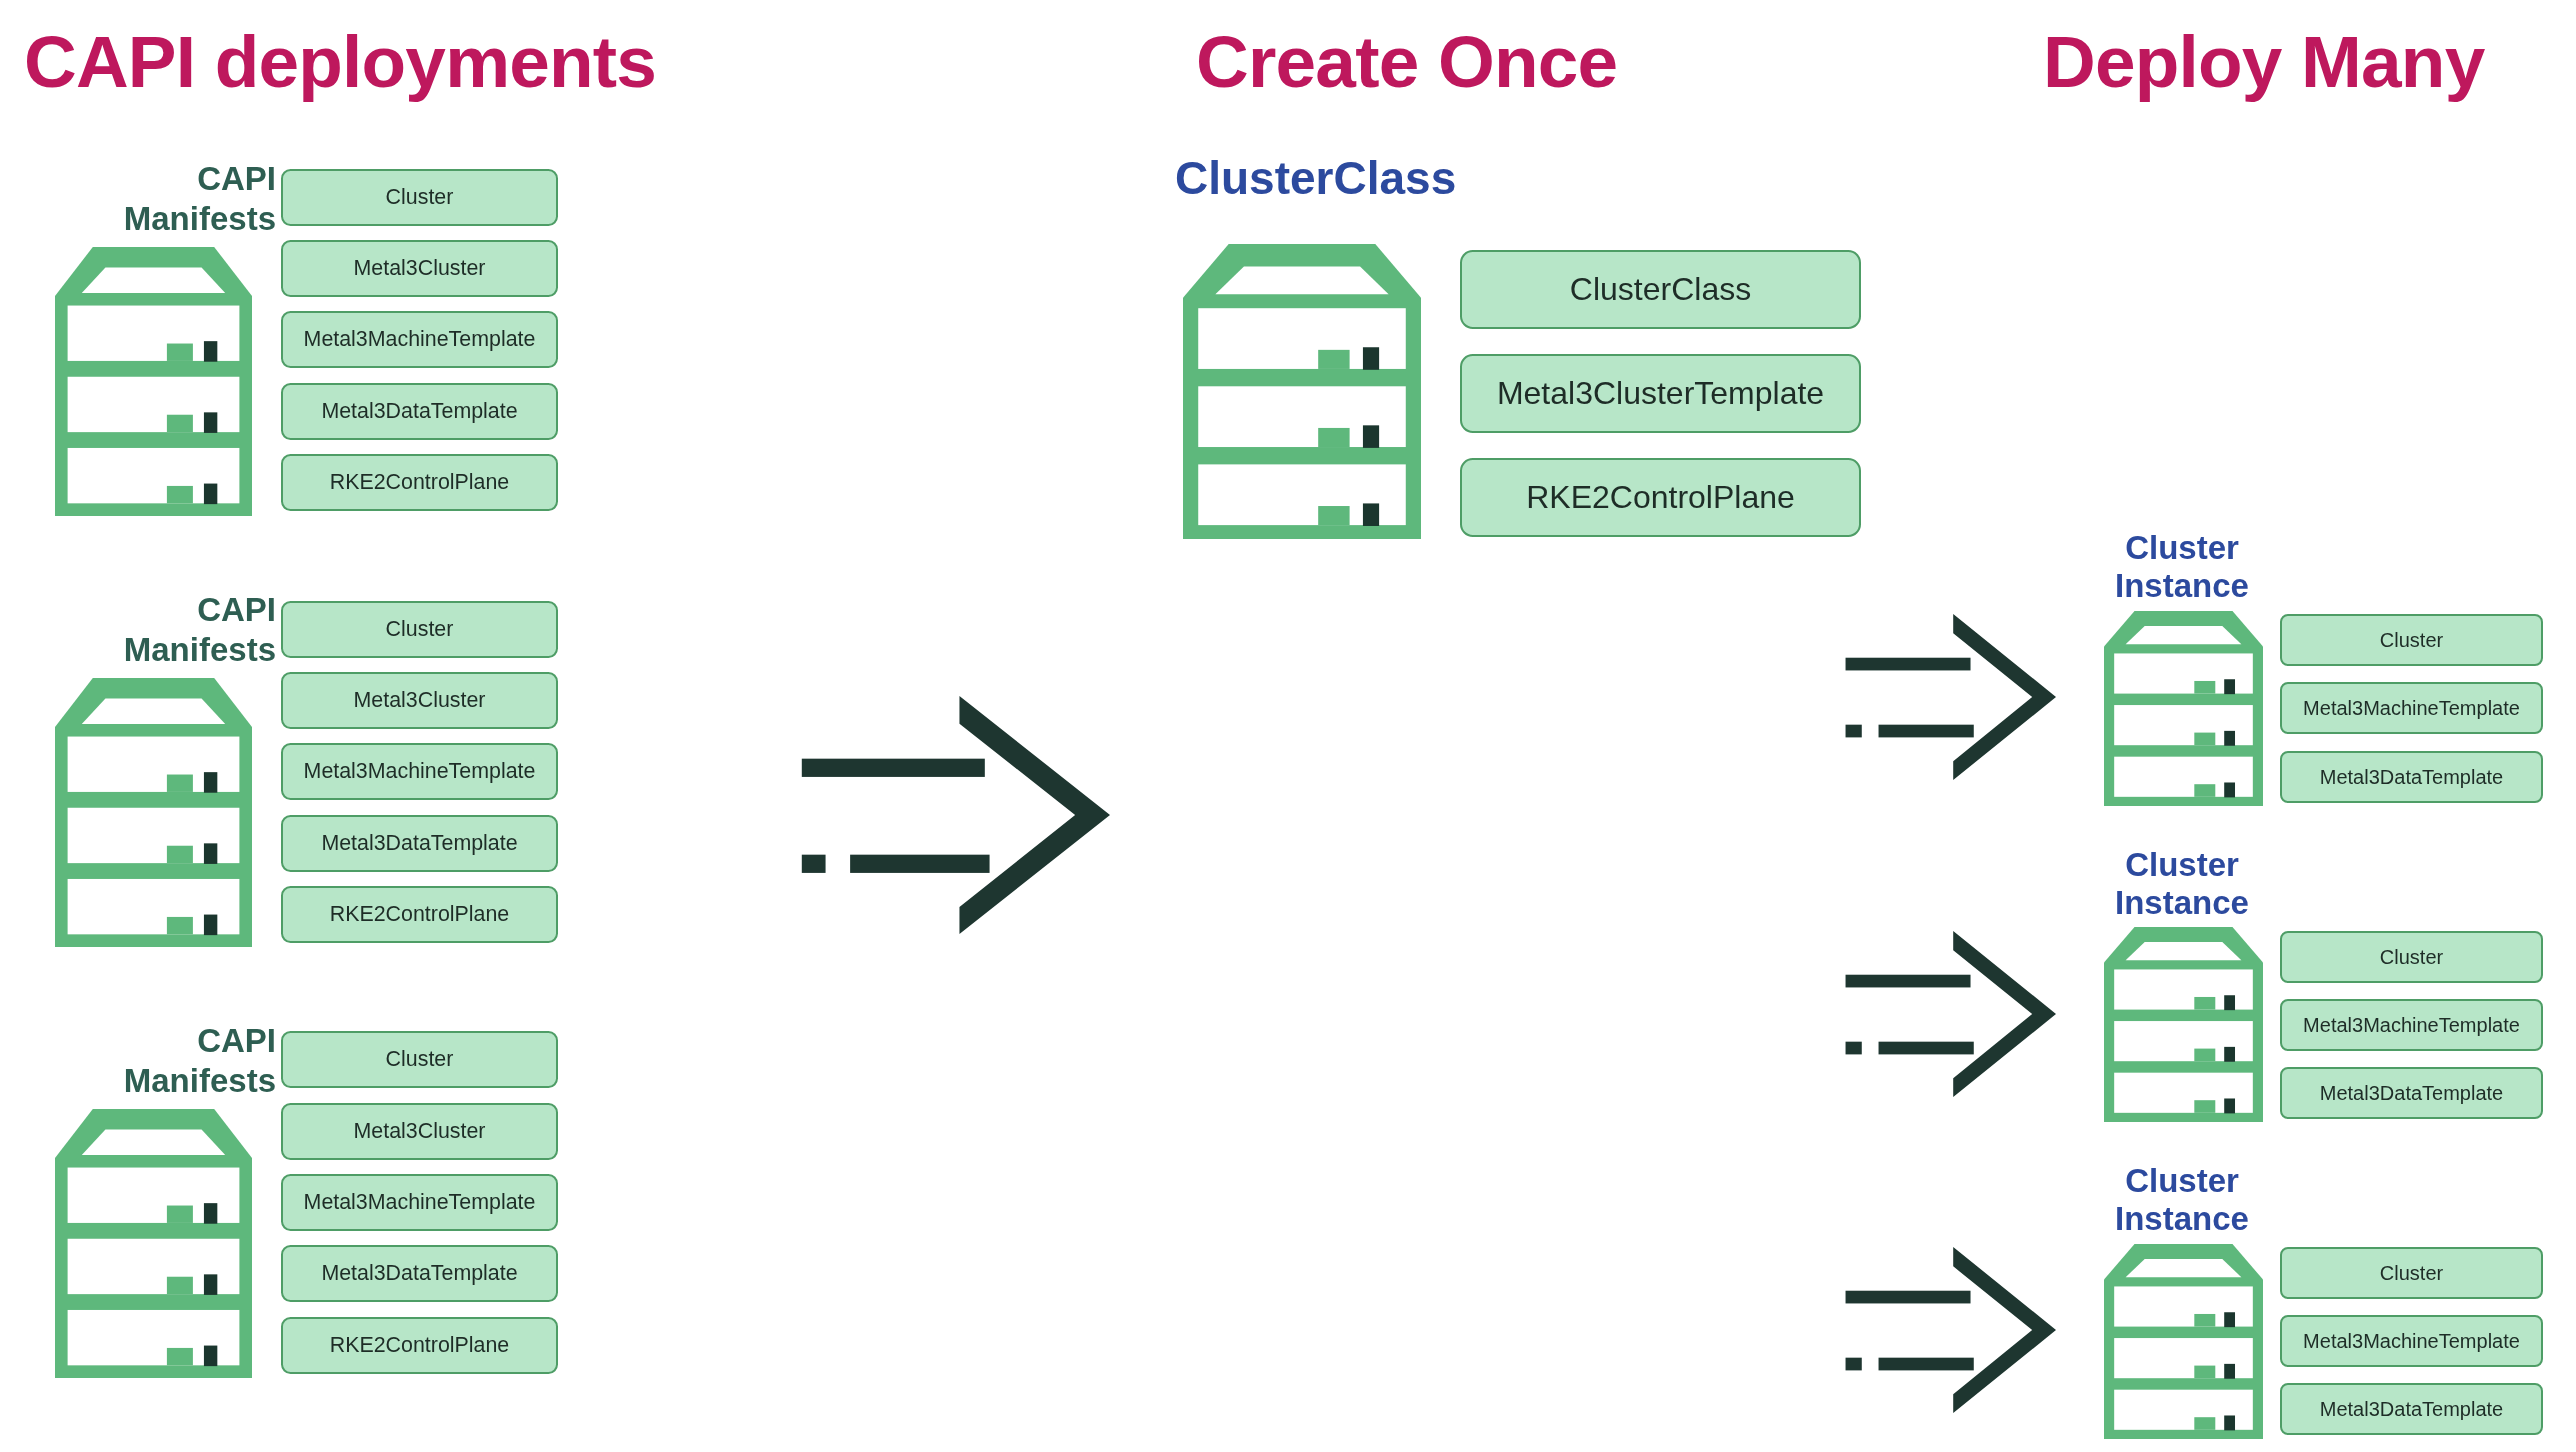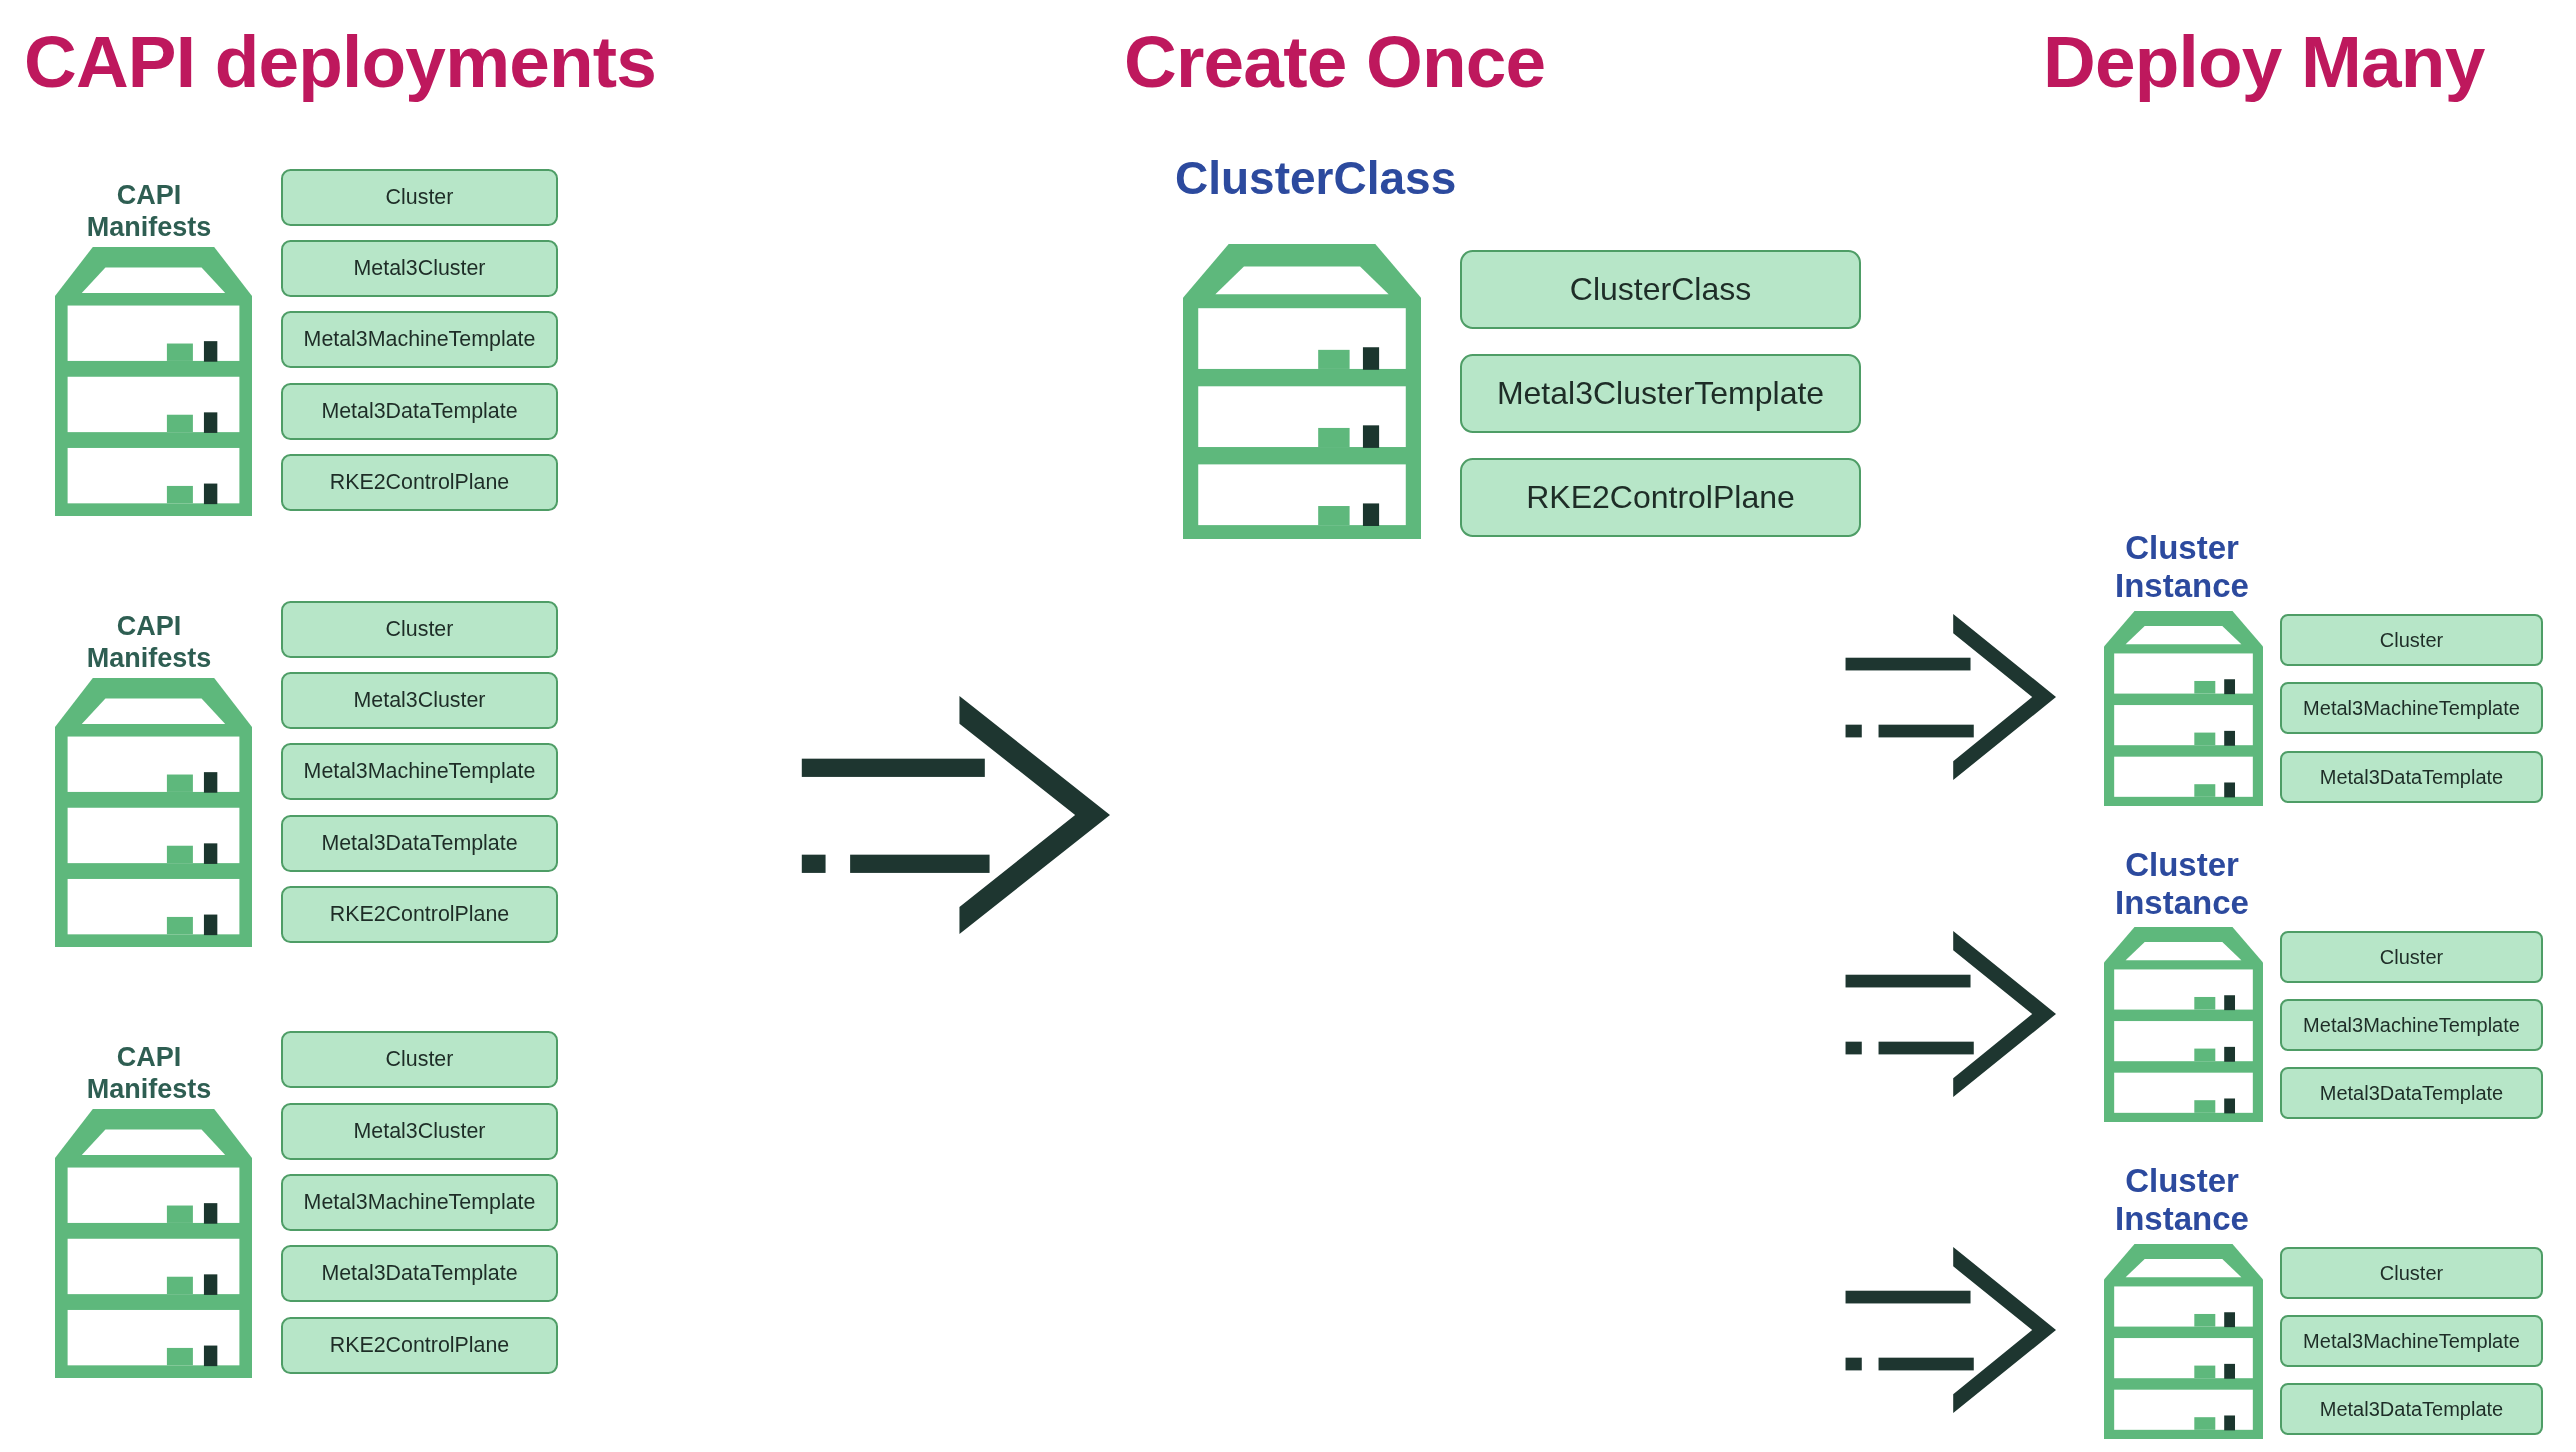--- a/index.html
+++ b/index.html
@@ -5,22 +5,22 @@
   html,body{margin:0;padding:0;background:#ffffff;}
   body{width:2576px;height:1452px;font-family:"Liberation Sans",sans-serif;}
   #canvas{position:relative;width:2576px;height:1452px;background:#ffffff;overflow:hidden;}
 
   .title{
     position:absolute;
     font-size:73px;font-weight:700;line-height:1.1;
     color:#be185d;letter-spacing:-0.8px;white-space:nowrap;
   }
   .group-label{
-    position:absolute;width:254px;text-align:center;
-    font-size:27px;font-weight:700;line-height:1.2;color:#2E5E52;margin-top:20px;
+    position:absolute;width:254px;text-align:right;
+    font-size:33px;font-weight:700;line-height:1.2;color:#2E5E52;
   }
   .cc-heading{
     position:absolute;font-size:46px;font-weight:700;color:#2C4A9E;white-space:nowrap;
   }
   .instance-label{
     position:absolute;width:238px;text-align:center;
     font-size:33px;font-weight:700;line-height:1.15;color:#2C4A9E;
   }
   .rbox{
     position:absolute;box-sizing:border-box;
@@ -62,21 +62,21 @@
         <rect x="62" y="200" width="176" height="23"></rect>
         <path d="M200 0 L390 150 L200 300 L200 266 L346 150 L200 35 Z"></path>
       </g>
     </symbol>
   </defs>
 </svg>
 
 <div id="canvas">
 
   <div class="title" style="left:24px;top:22px;">CAPI deployments</div>
-  <div class="title" style="left:1124px;top:22px;">Create Once</div>
+  <div class="title" style="left:1196px;top:22px;">Create Once</div>
   <div class="title" style="left:2043px;top:22px;">Deploy Many</div>
 
   <div class="group-label" style="left:22px;top:159px;">
     <span style="display:block">CAPI</span>
     <span style="display:block">Manifests</span>
   </div>
   <svg class="icon" style="left:55px;top:247px;" width="197" height="269" viewBox="0 0 250 340" preserveAspectRatio="none">
       <use href="#server-icon"></use>
     </svg>
   <div class="rbox rbox-sm" style="left:281px;top:169px;">

